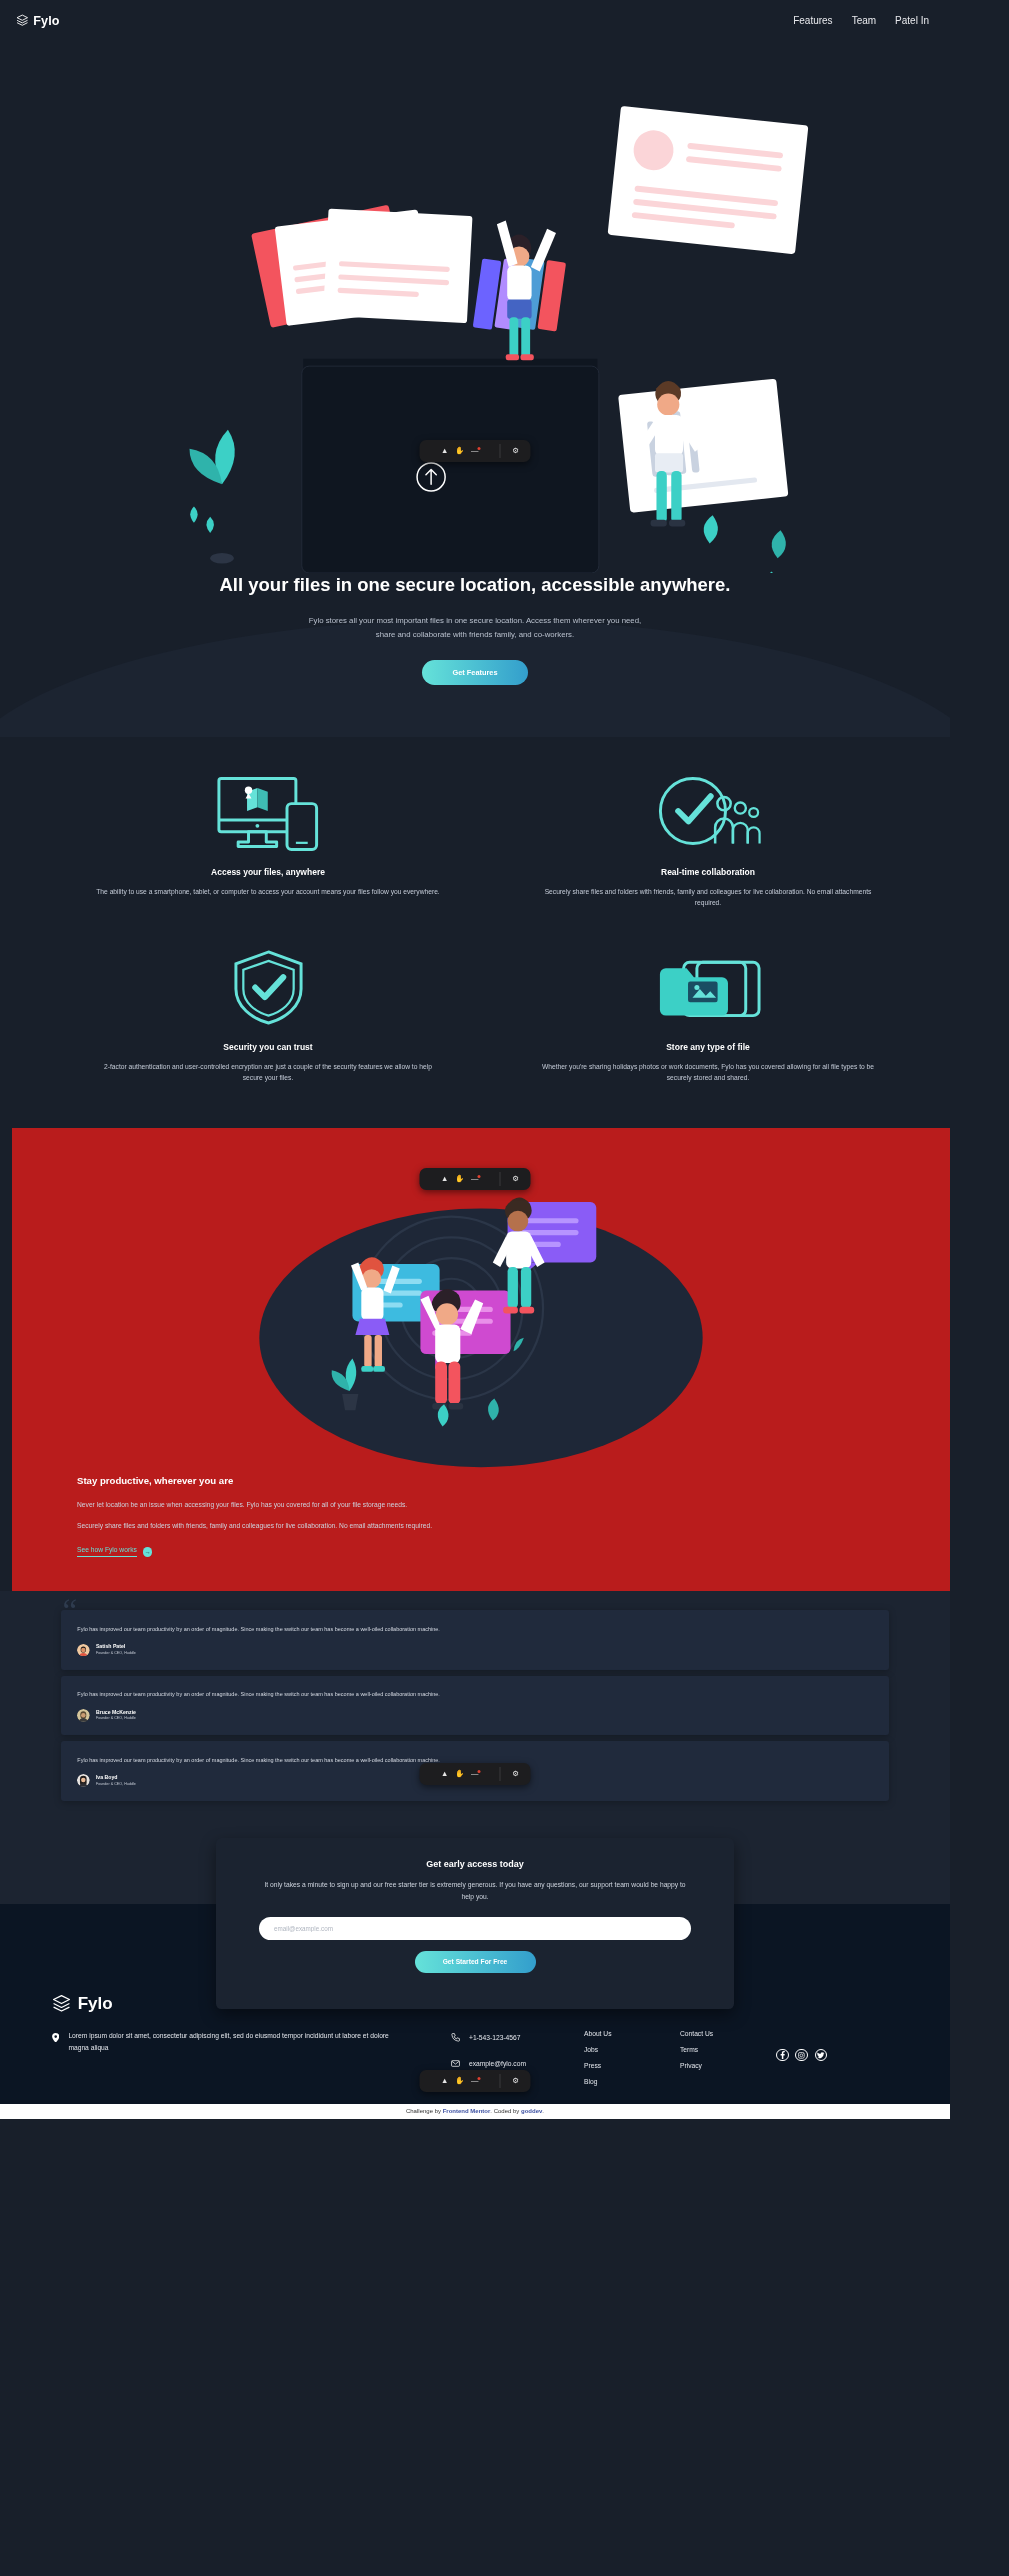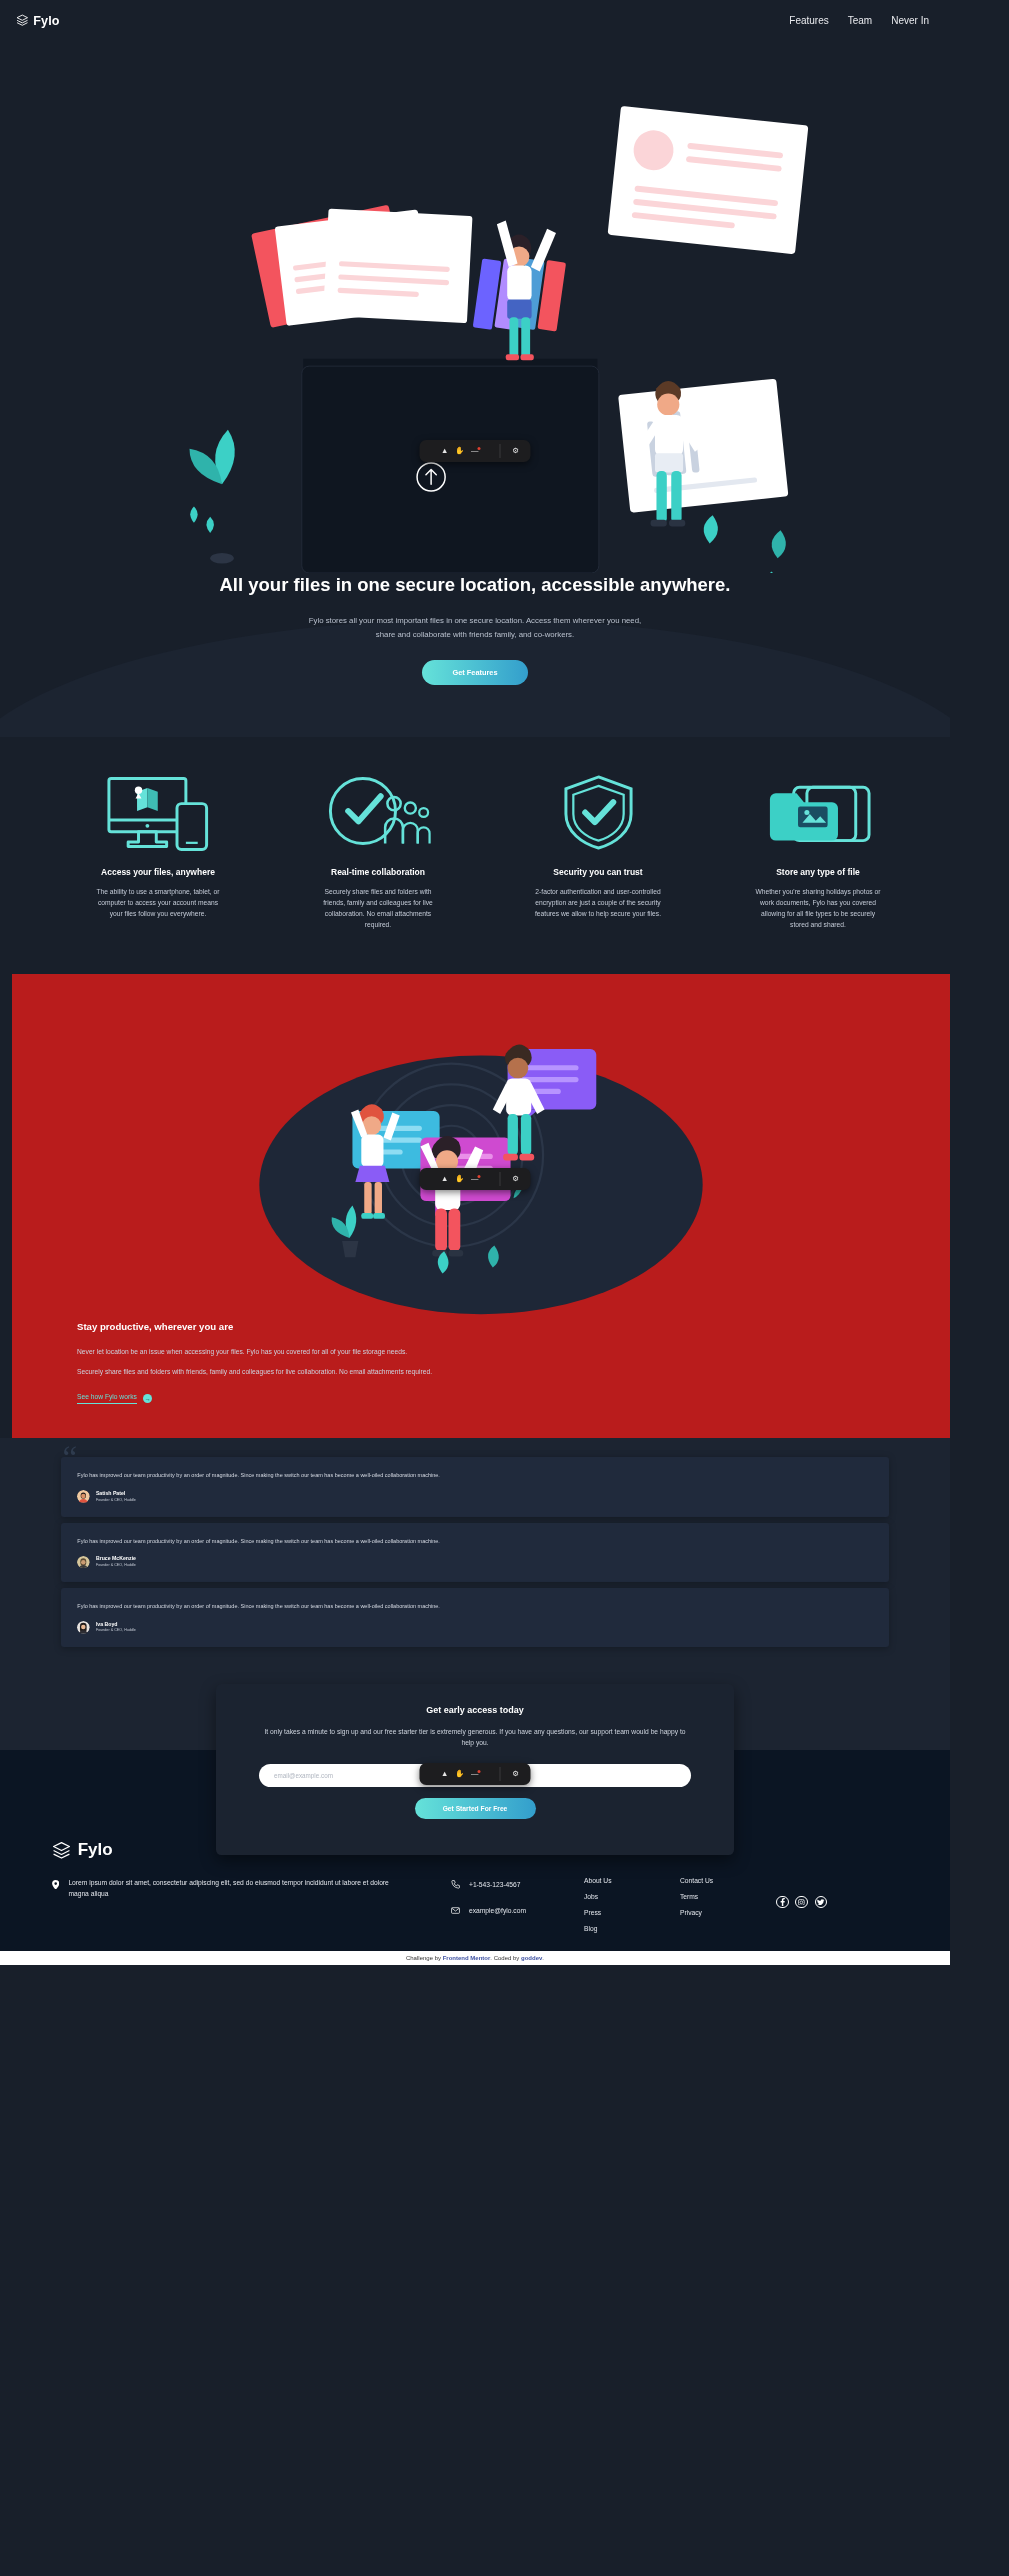--- a/index.html
+++ b/index.html
@@ -62,21 +62,21 @@
     color: #fff; font-weight: 700; font-size: 7.4px;
     padding: 8.1px 0; width: 106px; border-radius: 16.3px;
     font-family: "Liberation Sans", sans-serif;
   }
 
   
   .features {
     background: #181F2A;
     padding: 37px 44px 44px;
     display: grid;
-    grid-template-columns: 1fr 1fr 1fr 1fr;
+    grid-template-columns: 1fr 1fr;
     gap: 41px 44px;
     margin-left: 26px;
   }
   .feature { text-align: center; padding: 0 25px; }
   .feature-icon { height: 77px; display: flex; align-items: flex-end; justify-content: center; margin-bottom: 16.3px; }
   .feature-title { font-size: 8.5px; font-weight: 700; margin-bottom: 9px; color: #fff; }
   .feature-desc { font-size: 6.7px; line-height: 1.65; color: #c5ccd8; }
 
   
   .productive {
@@ -202,21 +202,21 @@
       <svg width="12.6" height="12.6" viewBox="0 0 24 24">
         <path d="M12 2 2 7l10 5 10-5-10-5z" fill="none" stroke="#fff" stroke-width="1.7" stroke-linejoin="round"></path>
         <path d="M2 12l10 5 10-5" fill="none" stroke="#fff" stroke-width="1.7" stroke-linejoin="round"></path>
         <path d="M2 16.5l10 5 10-5" fill="none" stroke="#fff" stroke-width="1.7" stroke-linejoin="round"></path>
       </svg>
       <span class="logo-text">Fylo</span>
     </div>
     <div class="nav">
       <a class="nav-link">Features</a>
       <a class="nav-link">Team</a>
-      <a class="nav-link">Never In</a>
+      <a class="nav-link">Patel In</a>
     </div>
   </div>
 
   <div class="hero">
     <div class="hero-curve"></div>
 
     <div class="hero-art">
       <svg width="1010" height="532" viewBox="0 0 1366 720">
 
         <g transform="rotate(-12 400 330)">

